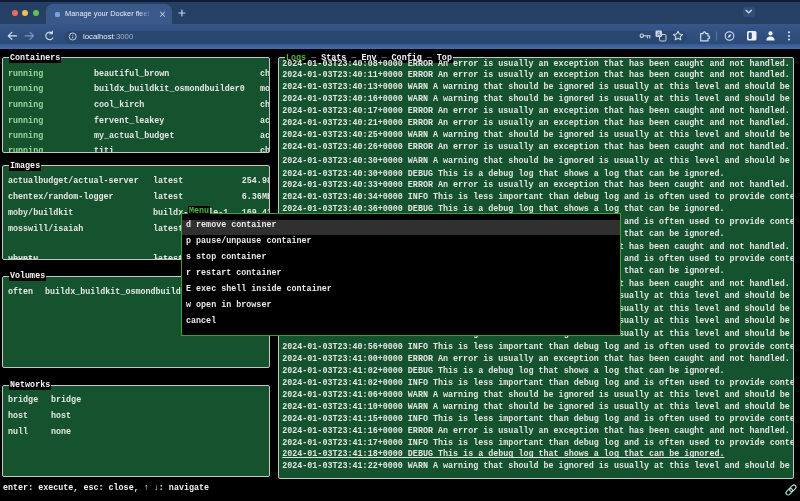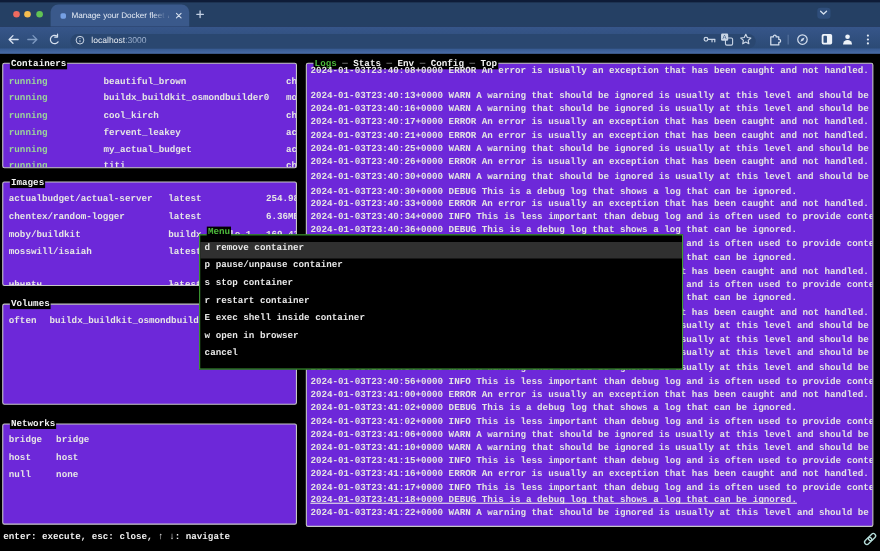--- a/index.html
+++ b/index.html
@@ -14,21 +14,21 @@
 #tab{position:absolute;top:4px;left:46px;width:126px;height:20px;background:#3a598b;border-radius:7px 7px 0 0;}
 #favicon{position:absolute;top:7.5px;left:9px;width:5px;height:5px;border-radius:1.5px;background:#76a0e3;}
 #tabtitle{position:absolute;top:5px;left:19px;width:88px;height:10px;font-family:"Liberation Sans",sans-serif;font-size:7.4px;color:#e7edf6;white-space:nowrap;overflow:hidden;}
 #tabfade{position:absolute;top:0;left:74px;width:14px;height:14px;background:linear-gradient(90deg,rgba(58,89,139,0),#3a598b 85%);}
 #chevbtn{position:absolute;top:6.5px;left:742.5px;width:12.5px;height:10px;background:#2f4e7b;border-radius:3px;}
 #pill{position:absolute;top:30.5px;left:64px;width:623px;height:13px;border-radius:6.5px;background:#2a4770;}
 #urltext{position:absolute;top:32.3px;left:83px;font-family:"Liberation Sans",sans-serif;font-size:7.8px;line-height:9px;color:#e9edf3;}
 #urltext .port{color:#9db1cf;}
 
 #term{position:absolute;top:49px;left:0;width:800px;height:452px;background:#000;font-family:"Liberation Mono",monospace;font-size:8.4px;font-weight:700;color:#e6e6e6;}
-.panel{position:absolute;border:1px solid #c6c6c6;border-radius:2px;background:#6d28d9;}
+.panel{position:absolute;border:1px solid #c6c6c6;border-radius:2px;background:#14532d;}
 .clip{position:absolute;left:0;top:0;width:100%;height:100%;overflow:hidden;}
 .ptitle{position:absolute;font-weight:700;color:#f4f4f4;background:#000;padding:0 1px;white-space:pre;}
 .row{position:absolute;white-space:pre;}
 .g{color:#9bd49b;}
 .logline{position:absolute;left:3.7px;white-space:pre;font-weight:700;color:#e4e4e4;height:11.7px;line-height:11.7px;}
 #menu{position:absolute;left:181px;top:163.5px;width:438px;height:121.5px;background:#000;border:1px solid #3fa332;z-index:30;}
 #menu .sel{position:absolute;left:0;top:6.1px;width:438px;height:15.2px;background:#303030;}
 .mi{position:absolute;left:4px;white-space:pre;font-weight:700;color:#e8e8e8;}
 #menutitle{position:absolute;left:6px;top:-7.3px;color:#4cb93a;font-weight:700;background:#000;padding:0 1px;}
 #status{position:absolute;left:3px;top:434px;font-weight:700;color:#f0f0f0;white-space:pre;}
@@ -157,20 +157,21 @@
         <div class="clip">
 <div class="row" style="left:0;top:9.7px;width:100%;height:12px;"><span style="position:absolute;left:5px;top:0;white-space:pre;">bridge</span><span style="position:absolute;left:48px;top:0;white-space:pre;">bridge</span></div>
 <div class="row" style="left:0;top:25.4px;width:100%;height:12px;"><span style="position:absolute;left:5px;top:0;white-space:pre;">host</span><span style="position:absolute;left:48px;top:0;white-space:pre;">host</span></div>
 <div class="row" style="left:0;top:41.0px;width:100%;height:12px;"><span style="position:absolute;left:5px;top:0;white-space:pre;">null</span><span style="position:absolute;left:48px;top:0;white-space:pre;">none</span></div>
 </div>
       </div>
 <div class="panel" id="p-logs" style="left:277.5px;top:8px;width:514px;height:419.5px;">
 <span class="ptitle" style="left:6.5px;top:-5.5px;"><span style="color:#4cb93a">Logs</span> <span style="color:#9a9a9a">─</span> Stats <span style="color:#9a9a9a">─</span> Env <span style="color:#9a9a9a">─</span> Config <span style="color:#9a9a9a">─</span> Top</span>
         <div class="clip">
 <div class="logline" style="top:0.7px;">2024-01-03T23:40:08+0000 ERROR An error is usually an exception that has been caught and not handled.</div>
+<div class="logline" style="top:12.4px;">2024-01-03T23:40:11+0000 ERROR An error is usually an exception that has been caught and not handled.</div>
 <div class="logline" style="top:24.1px;">2024-01-03T23:40:13+0000 WARN A warning that should be ignored is usually at this level and should be treated</div>
 <div class="logline" style="top:35.8px;">2024-01-03T23:40:16+0000 WARN A warning that should be ignored is usually at this level and should be treated</div>
 <div class="logline" style="top:47.9px;">2024-01-03T23:40:17+0000 ERROR An error is usually an exception that has been caught and not handled.</div>
 <div class="logline" style="top:60.0px;">2024-01-03T23:40:21+0000 ERROR An error is usually an exception that has been caught and not handled.</div>
 <div class="logline" style="top:72.2px;">2024-01-03T23:40:25+0000 WARN A warning that should be ignored is usually at this level and should be treated</div>
 <div class="logline" style="top:84.4px;">2024-01-03T23:40:26+0000 ERROR An error is usually an exception that has been caught and not handled.</div>
 <div class="logline" style="top:97.5px;">2024-01-03T23:40:30+0000 WARN A warning that should be ignored is usually at this level and should be treated</div>
 <div class="logline" style="top:110.7px;">2024-01-03T23:40:30+0000 DEBUG This is a debug log that shows a log that can be ignored.</div>
 <div class="logline" style="top:122.4px;">2024-01-03T23:40:33+0000 ERROR An error is usually an exception that has been caught and not handled.</div>
 <div class="logline" style="top:134.3px;">2024-01-03T23:40:34+0000 INFO This is less important than debug log and is often used to provide context</div>

